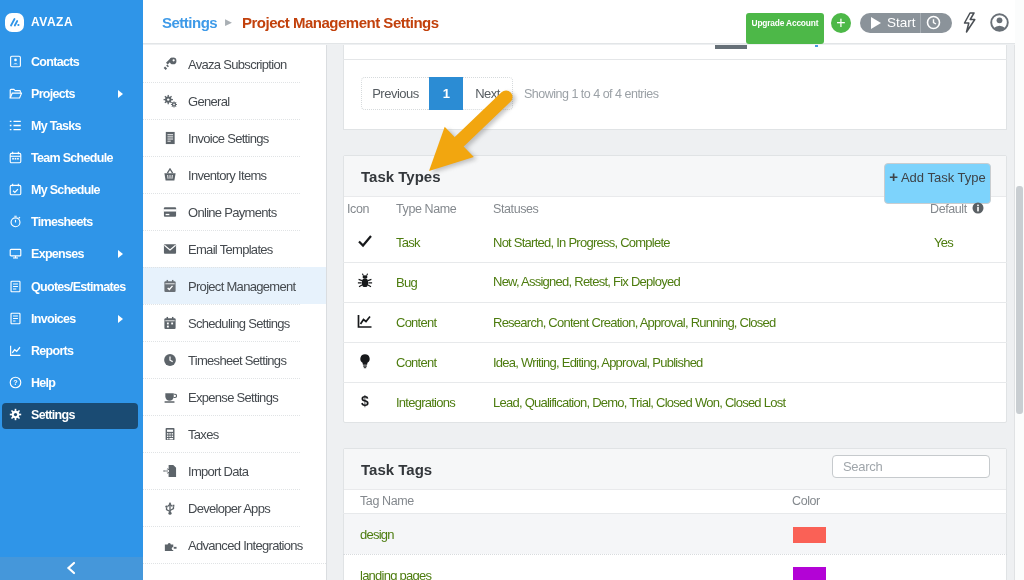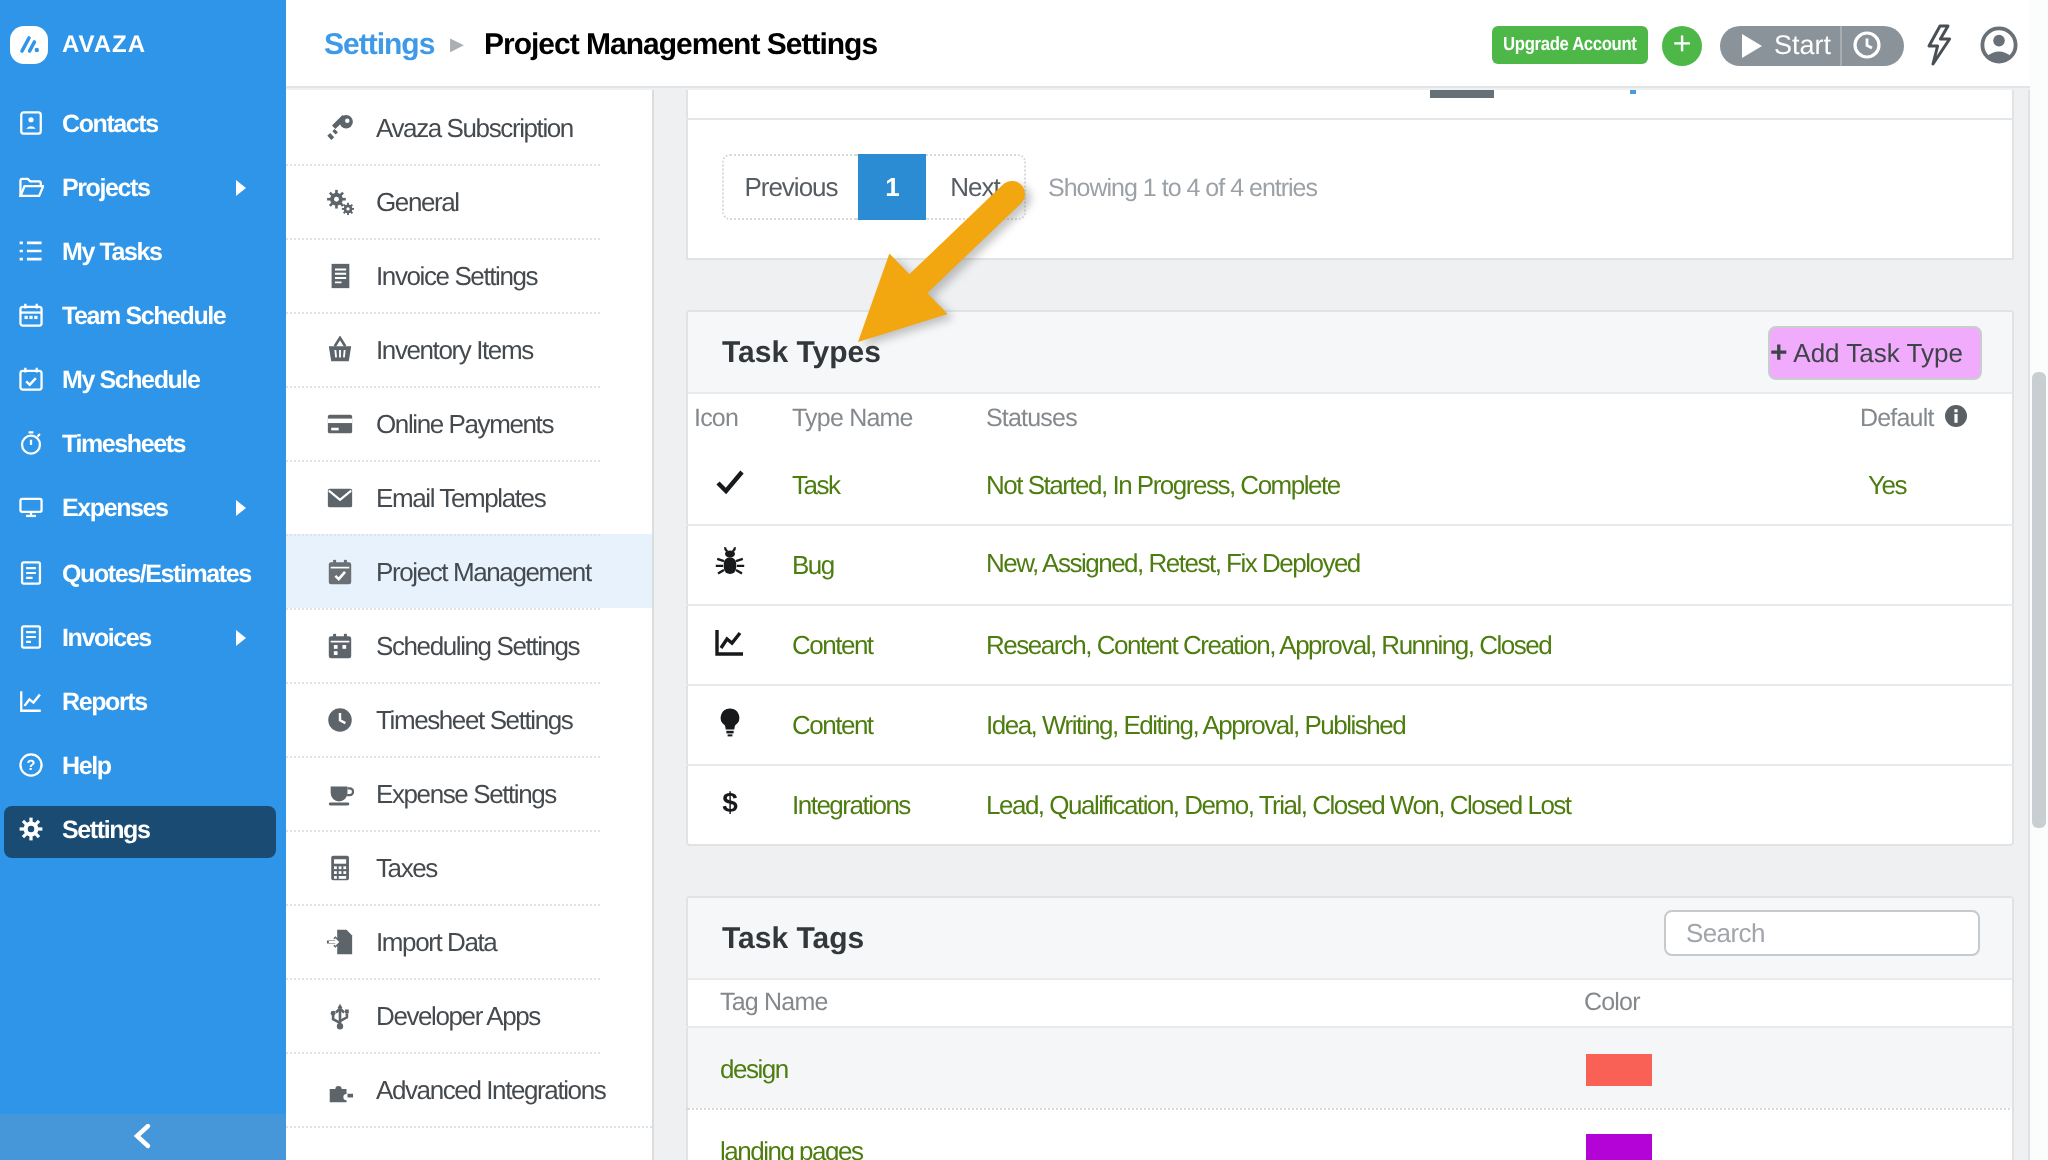--- a/index.html
+++ b/index.html
@@ -16,22 +16,22 @@
 .nav .tx { position:absolute; left:31px; top:50%; transform:translateY(-50%); font-size:12.5px; font-weight:bold; letter-spacing:-0.7px; white-space:nowrap; }
 .nav .arr { position:absolute; left:118px; top:50%; transform:translateY(-50%); width:0; height:0; border-left:5px solid #fff; border-top:4px solid transparent; border-bottom:4px solid transparent; }
 #navActive { left:2px; top:403px; width:136px; height:26px; background:#1a4b73; border-radius:4px; z-index:0; }
 #navItems { position:relative; z-index:2; }
 #sideFoot { left:0; top:557px; width:143px; height:23px; background:#4597da; color:#fff; text-align:center; font-size:17px; font-weight:bold; line-height:21px; }
 
 
 #topbar { left:143px; top:0; width:881px; height:44px; background:#fff; border-bottom:1px solid #e2e5e7; }
 #bcSettings { left:162px; top:14px; font-size:15px; font-weight:bold; color:#3e9ae8; letter-spacing:-0.5px; }
 #bcChev { left:225px; top:17px; color:#a9afb4; font-size:9px; }
-#bcTitle { left:242px; top:14px; font-size:15px; font-weight:bold; color:#000000; letter-spacing:-0.5px; }
-#btnUpgrade { left:746px; top:13px; width:78px; height:19px; background:#4db848; border-radius:3px; color:#fff; font-size:9.5px; font-weight:bold; text-align:center; line-height:19px; letter-spacing:-0.2px; white-space:nowrap; }
+#bcTitle { left:242px; top:14px; font-size:15px; font-weight:bold; color:#c2410c; letter-spacing:-0.5px; }
+#btnUpgrade { left:746px; top:13px; width:78px; height:31px; background:#4db848; border-radius:3px; color:#fff; font-size:9.5px; font-weight:bold; text-align:center; line-height:19px; letter-spacing:-0.2px; white-space:nowrap; }
 #btnPlus { left:831px; top:13px; width:20px; height:20px; background:#4db848; border-radius:50%; color:#fff; text-align:center; line-height:19px; font-size:16px; }
 #btnStart { left:860px; top:13px; width:92px; height:20px; background:#8b939a; border-radius:10px; }
 #startDivider { left:920px; top:13px; width:1px; height:20px; background:#a6adb3; }
 #startTx { left:887px; top:15px; color:#fff; font-size:13.5px; }
 
 
 #menu { left:143px; top:45px; width:184px; height:535px; background:#fff; border-right:1px solid #dadde0; }
 .mi { left:143px; width:157px; height:37px; }
 .mi .sep { position:absolute; left:0; right:0; top:0; border-top:1px dotted #e0e3e5; }
 .mi .mic { position:absolute; left:20px; top:50%; margin-top:-7px; width:14px; height:14px; }
@@ -46,21 +46,21 @@
 #tabdot { left:815px; top:45px; width:3px; height:2px; background:#4a9ae0; }
 .pgbtn { position:absolute; top:77px; height:33px; border:1px dotted #d6dadc; background:#fff; color:#565c61; font-size:13px; letter-spacing:-0.5px; text-align:center; line-height:31px; }
 #pgPrev { left:361px; width:68px; border-radius:4px 0 0 4px; border-right:none; }
 #pgOne  { left:429px; width:34px; background:#2b8cd4; border:1px solid #2b8cd4; color:#fff; font-weight:bold; }
 #pgNext { left:463px; width:50px; border-radius:0 4px 4px 0; border-left:none; }
 #showing { left:524px; top:87px; font-size:12.5px; color:#9ba1a6; letter-spacing:-0.5px; }
 
 #card2 { left:343px; top:155px; width:664px; height:268px; }
 .chead { position:absolute; left:0; top:0; right:0; height:41px; background:#f6f7f8; border-bottom:1px solid #e9eaec; }
 .ctitle { position:absolute; left:17px; top:12px; font-size:15px; font-weight:bold; color:#33373b; }
-#btnAdd { left:884px; top:163px; width:107px; height:27px; background:#f0abfc; border:1px solid #c9cdd0; border-radius:4px; font-size:13px; color:#3e4348; text-align:left; line-height:25px; }
+#btnAdd { left:884px; top:163px; width:107px; height:41px; background:#7dd3fc; border:1px solid #c9cdd0; border-radius:4px; font-size:13px; color:#3e4348; text-align:center; line-height:25px; }
 .th { position:absolute; font-size:12.5px; color:#84898e; letter-spacing:-0.4px; }
 .td { position:absolute; font-size:13px; color:#4d7c0f; letter-spacing:-0.75px; white-space:nowrap; }
 .rowline { position:absolute; left:343px; width:664px; height:1px; background:#e7e9eb; }
 
 #card3 { left:343px; top:448px; width:664px; height:200px; }
 #search { left:832px; top:455px; width:158px; height:23px; border:1px solid #c6cacd; border-radius:4px; background:#fff; font-size:13px; color:#a0a6ab; letter-spacing:-0.3px; line-height:21px; padding-left:10px; }
 #rowDesign { left:344px; top:514px; width:662px; height:40px; background:#f5f6f8; }
 #swRed { left:793px; top:527px; width:33px; height:16px; background:#fa6156; }
 #swPurple { left:793px; top:567px; width:33px; height:13px; background:#b303d6; }
 .dotline { position:absolute; left:343px; width:664px; border-top:1px dotted #d8dbde; }

